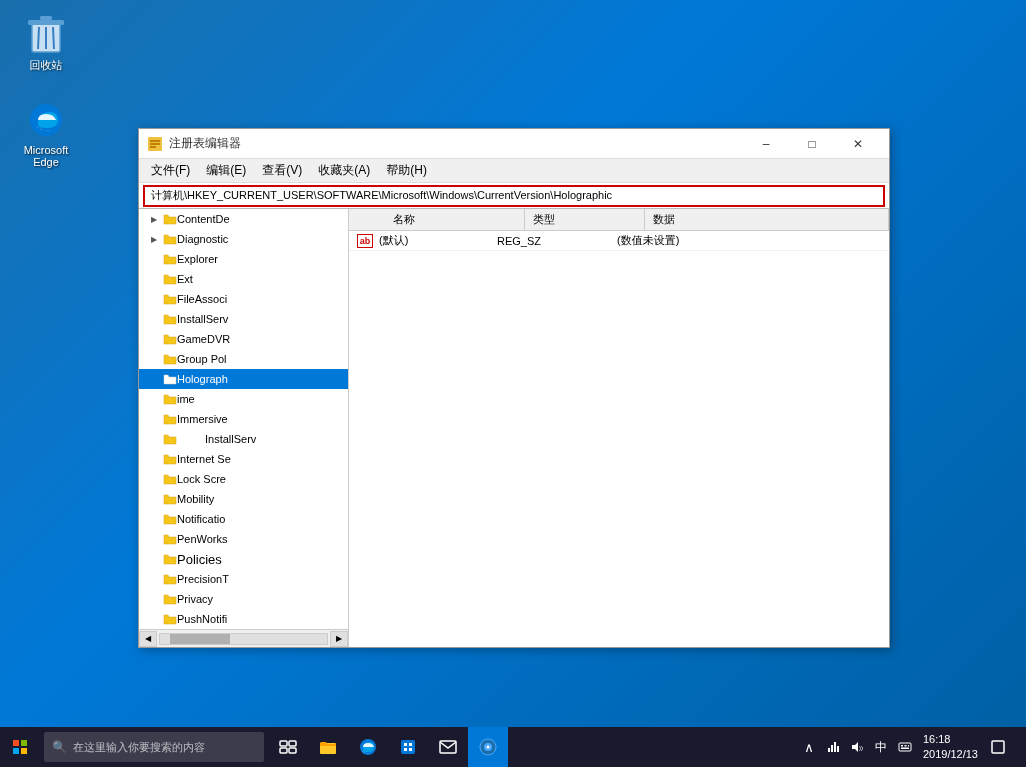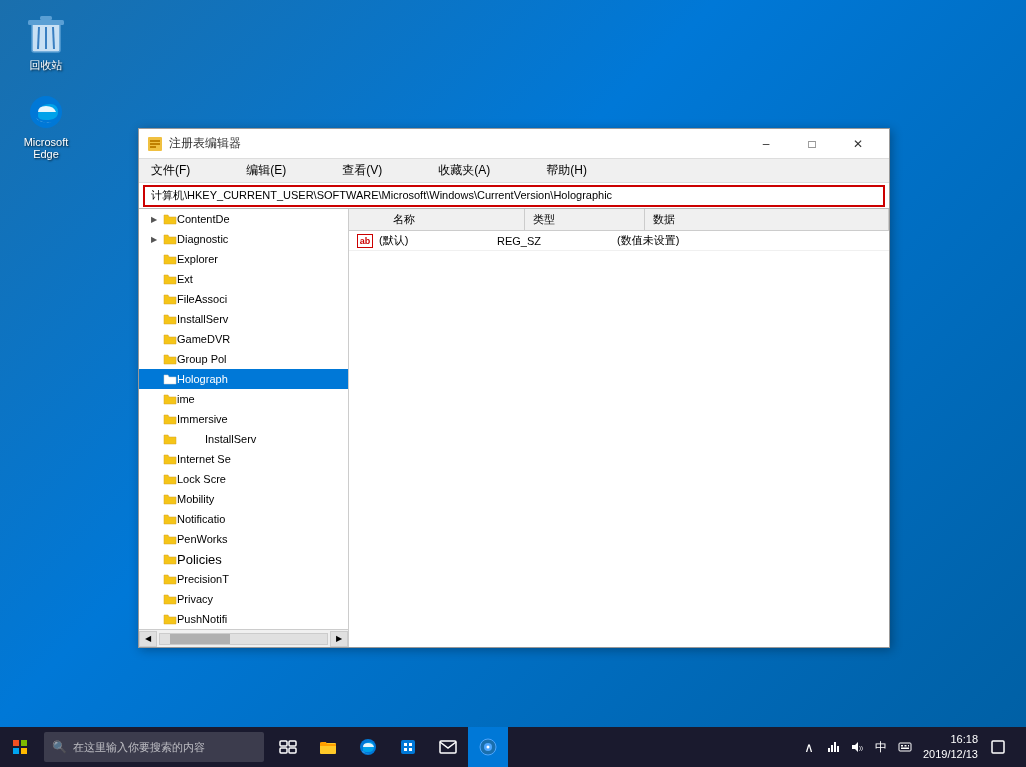--- a/index.html
+++ b/index.html
@@ -47,21 +47,21 @@
     }
 
     
     .recycle-bin-icon {
       top: 10px;
       left: 10px;
     }
 
     
     .edge-icon {
-      top: 88px;
+      top: 96px;
       left: 10px;
     }
 
     
     .taskbar {
       position: absolute;
       bottom: 0;
       left: 0;
       width: 100%;
       height: 40px;
@@ -134,21 +134,21 @@
     .tray-icon {
       width: 20px;
       height: 20px;
       display: flex;
       align-items: center;
       justify-content: center;
       cursor: pointer;
       font-size: 13px;
     }
     .taskbar-clock {
-      text-align: right;
+      text-align: left;
       color: white;
       font-size: 11px;
       margin-left: 8px;
       line-height: 1.4;
     }
     .taskbar-notification {
       width: 40px;
       height: 40px;
       display: flex;
       align-items: center;
@@ -209,21 +209,20 @@
     }
 
     
     .menubar {
       height: 24px;
       background: #f0f0f0;
       display: flex;
       align-items: center;
       padding: 0 4px;
       border-bottom: 1px solid #ddd;
-      gap: 40px;
     }
     .menu-item {
       padding: 2px 8px;
       cursor: pointer;
       font-size: 12px;
       color: #000;
       height: 100%;
       display: flex;
       align-items: center;
     }

